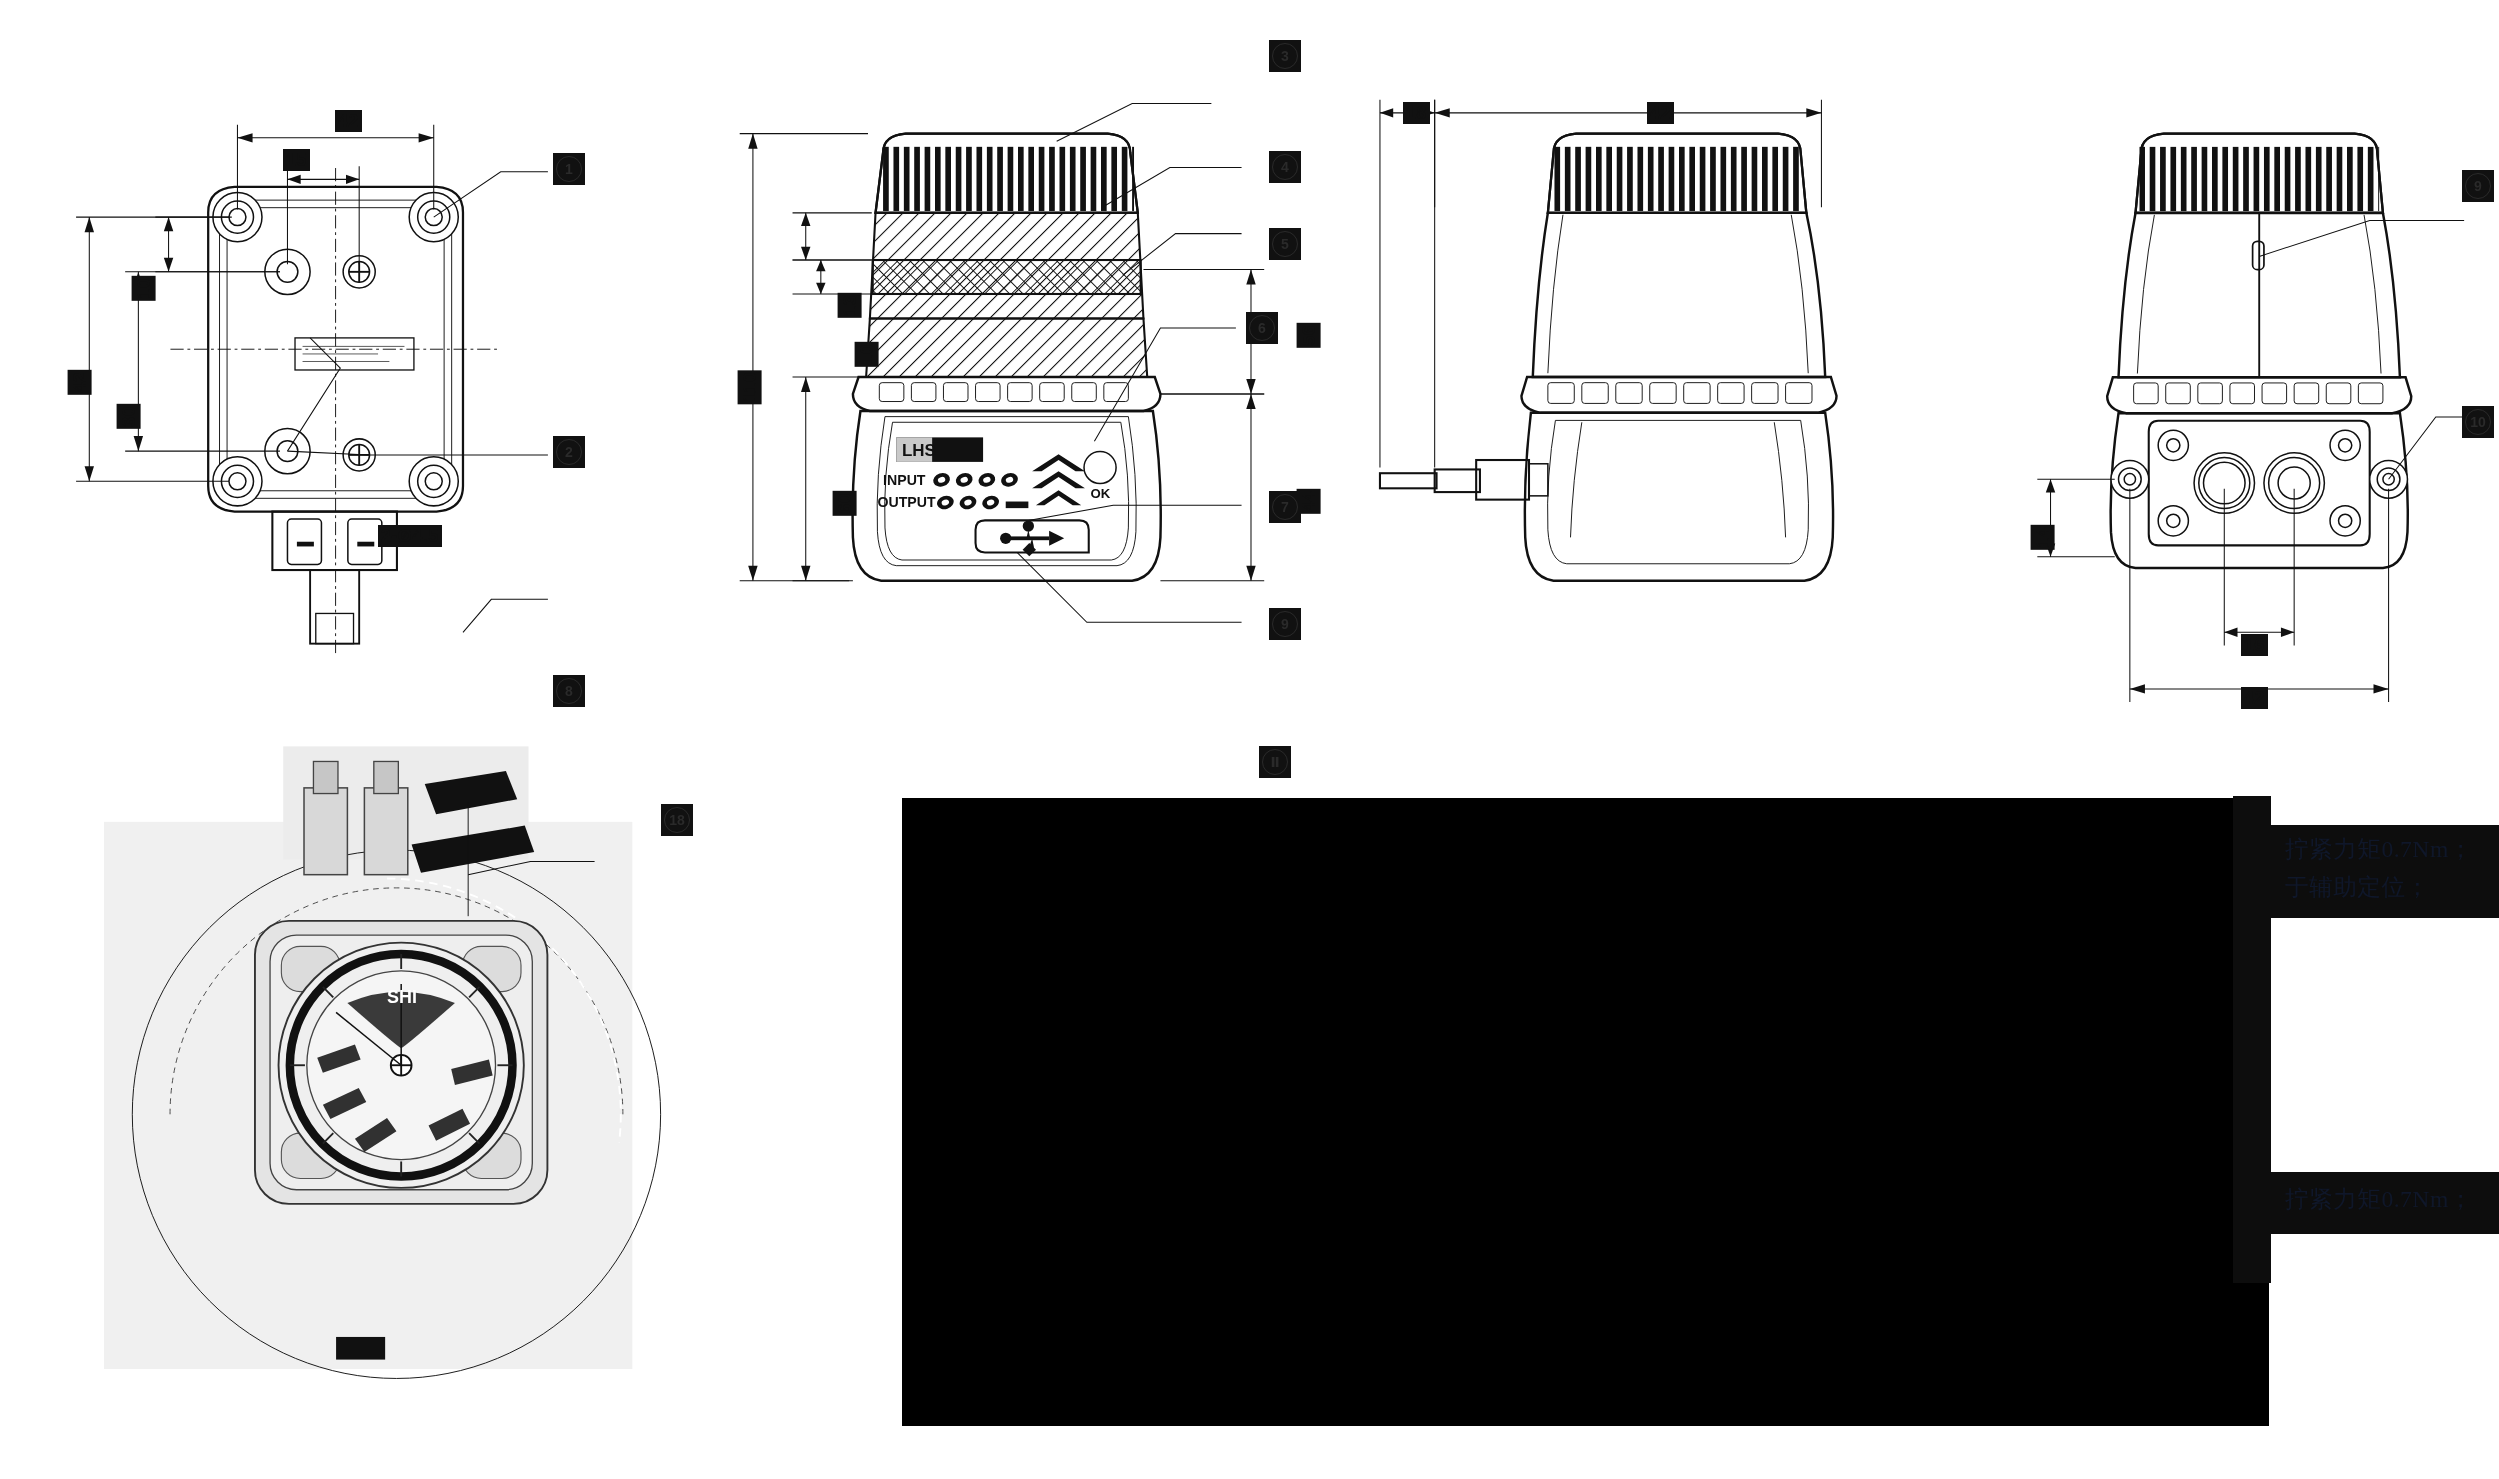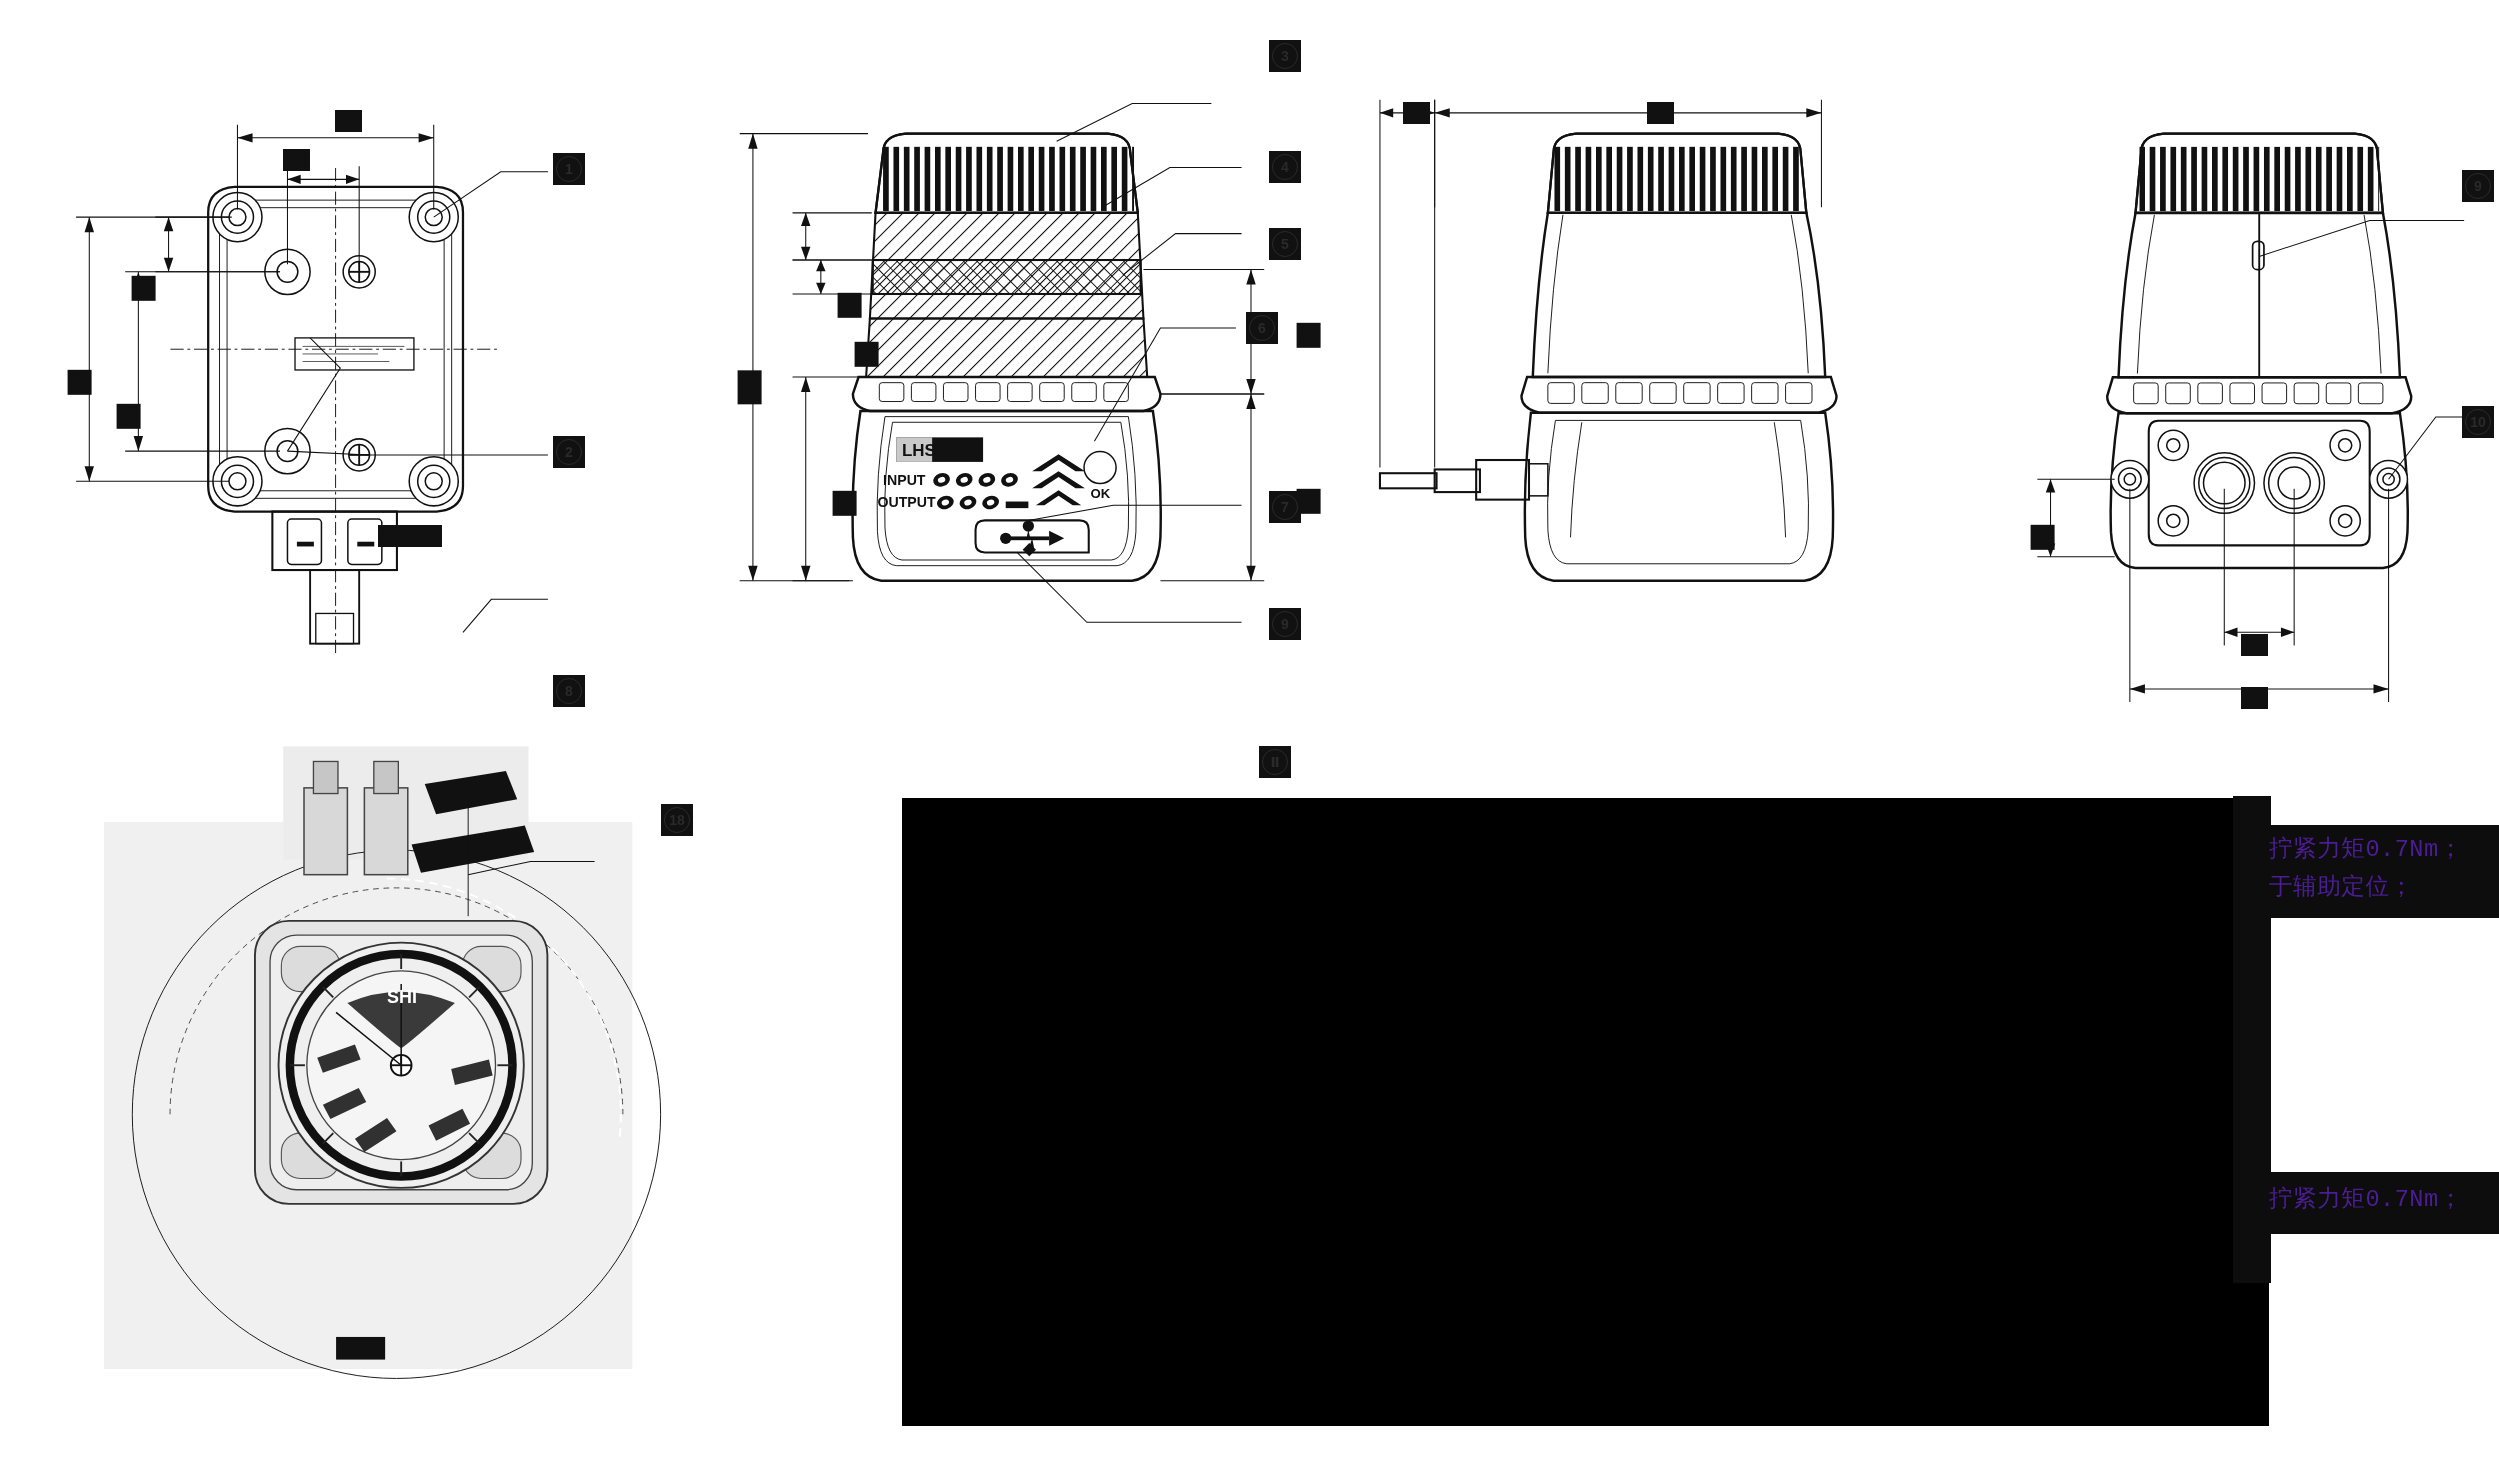--- a/index.html
+++ b/index.html
@@ -25,23 +25,23 @@
   }
   .balloon span{
     display:flex;align-items:center;justify-content:center;
     width:24.5px;height:24.5px;border:1.9px solid #2a2a2a;border-radius:50%;
     color:#2a2a2a;font-size:14px;font-weight:700;line-height:1;
   }
 
   
   .notepanel{position:absolute;background:#000;}
   .noteline{
-    position:absolute;color:#4c1d95;white-space:nowrap;
-    font-family:Liberation Mono, monospace;
-    font-size:23.6px;line-height:1.32;letter-spacing:0.5px;
+    position:absolute;color:#0f172a;white-space:nowrap;
+    font-family:Liberation Serif, serif;
+    font-size:23.6px;line-height:1.32;letter-spacing:0.5px;margin-left:16px;
   }
   .blackbox{position:absolute;background:#0d0d0d;}
 
   
   .hatch45{fill:url(#h45);}
   .hatchx{fill:url(#hx);}
   .ln{stroke:#111;fill:none;}
   .lnthin{stroke:#111;stroke-width:1;fill:none;}
   .dimln{stroke:#111;stroke-width:1.1;fill:none;}
   .ctr{stroke:#111;stroke-width:1;fill:none;stroke-dasharray:14 4 3 4;}

